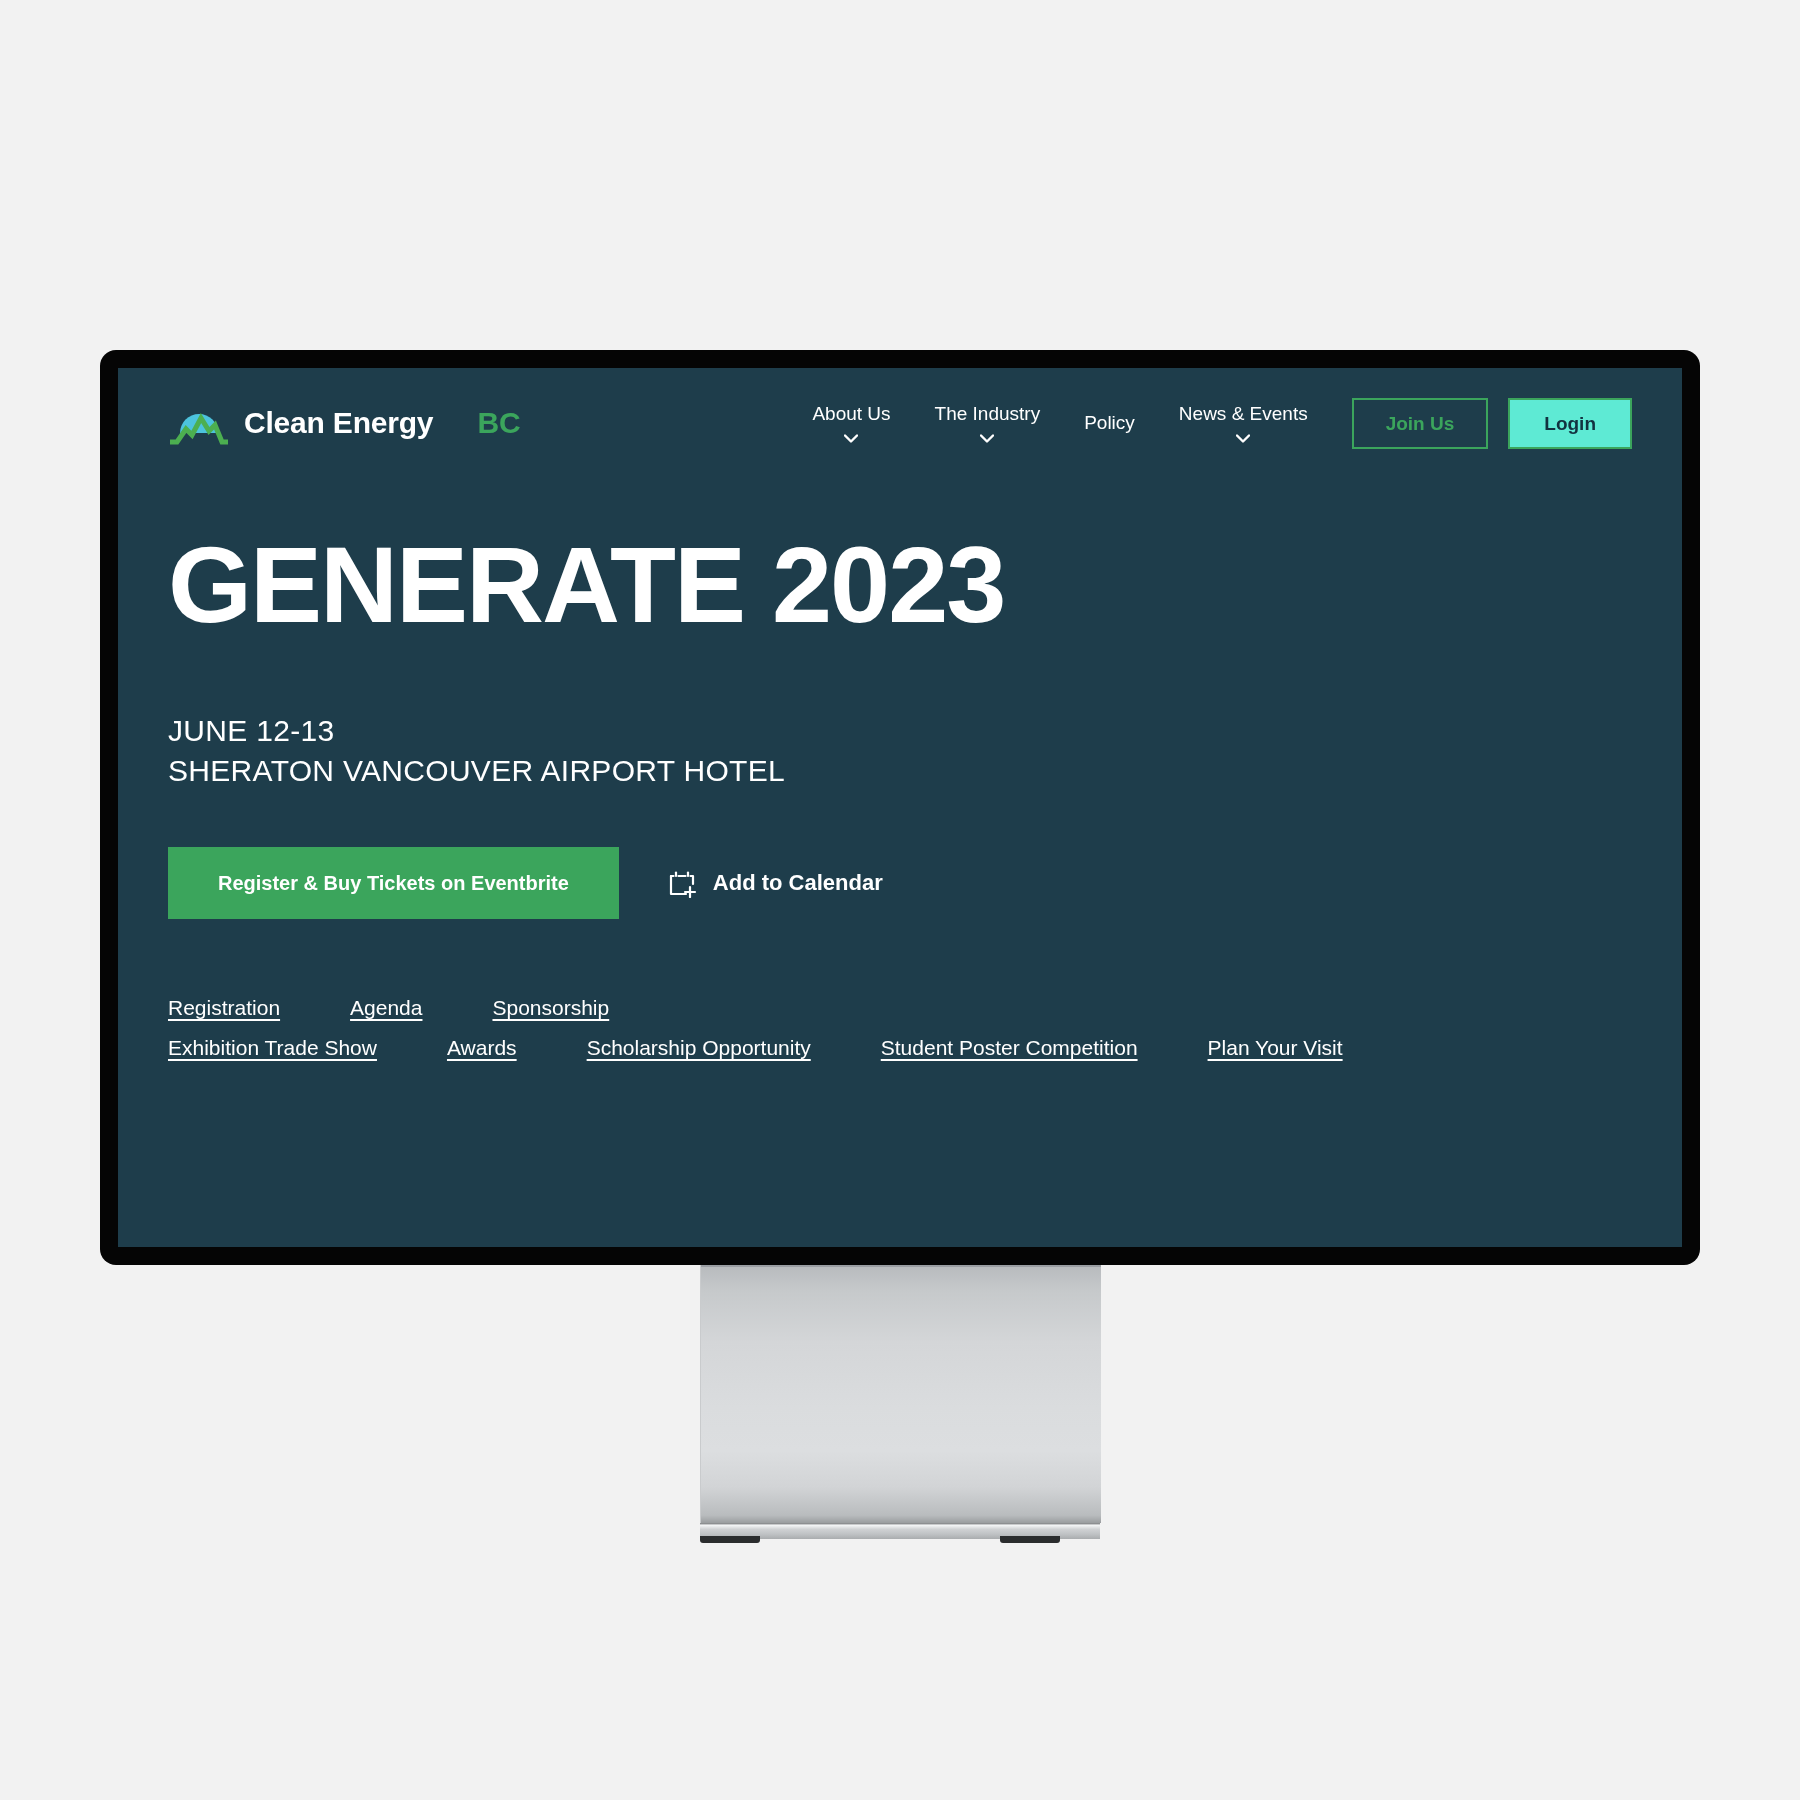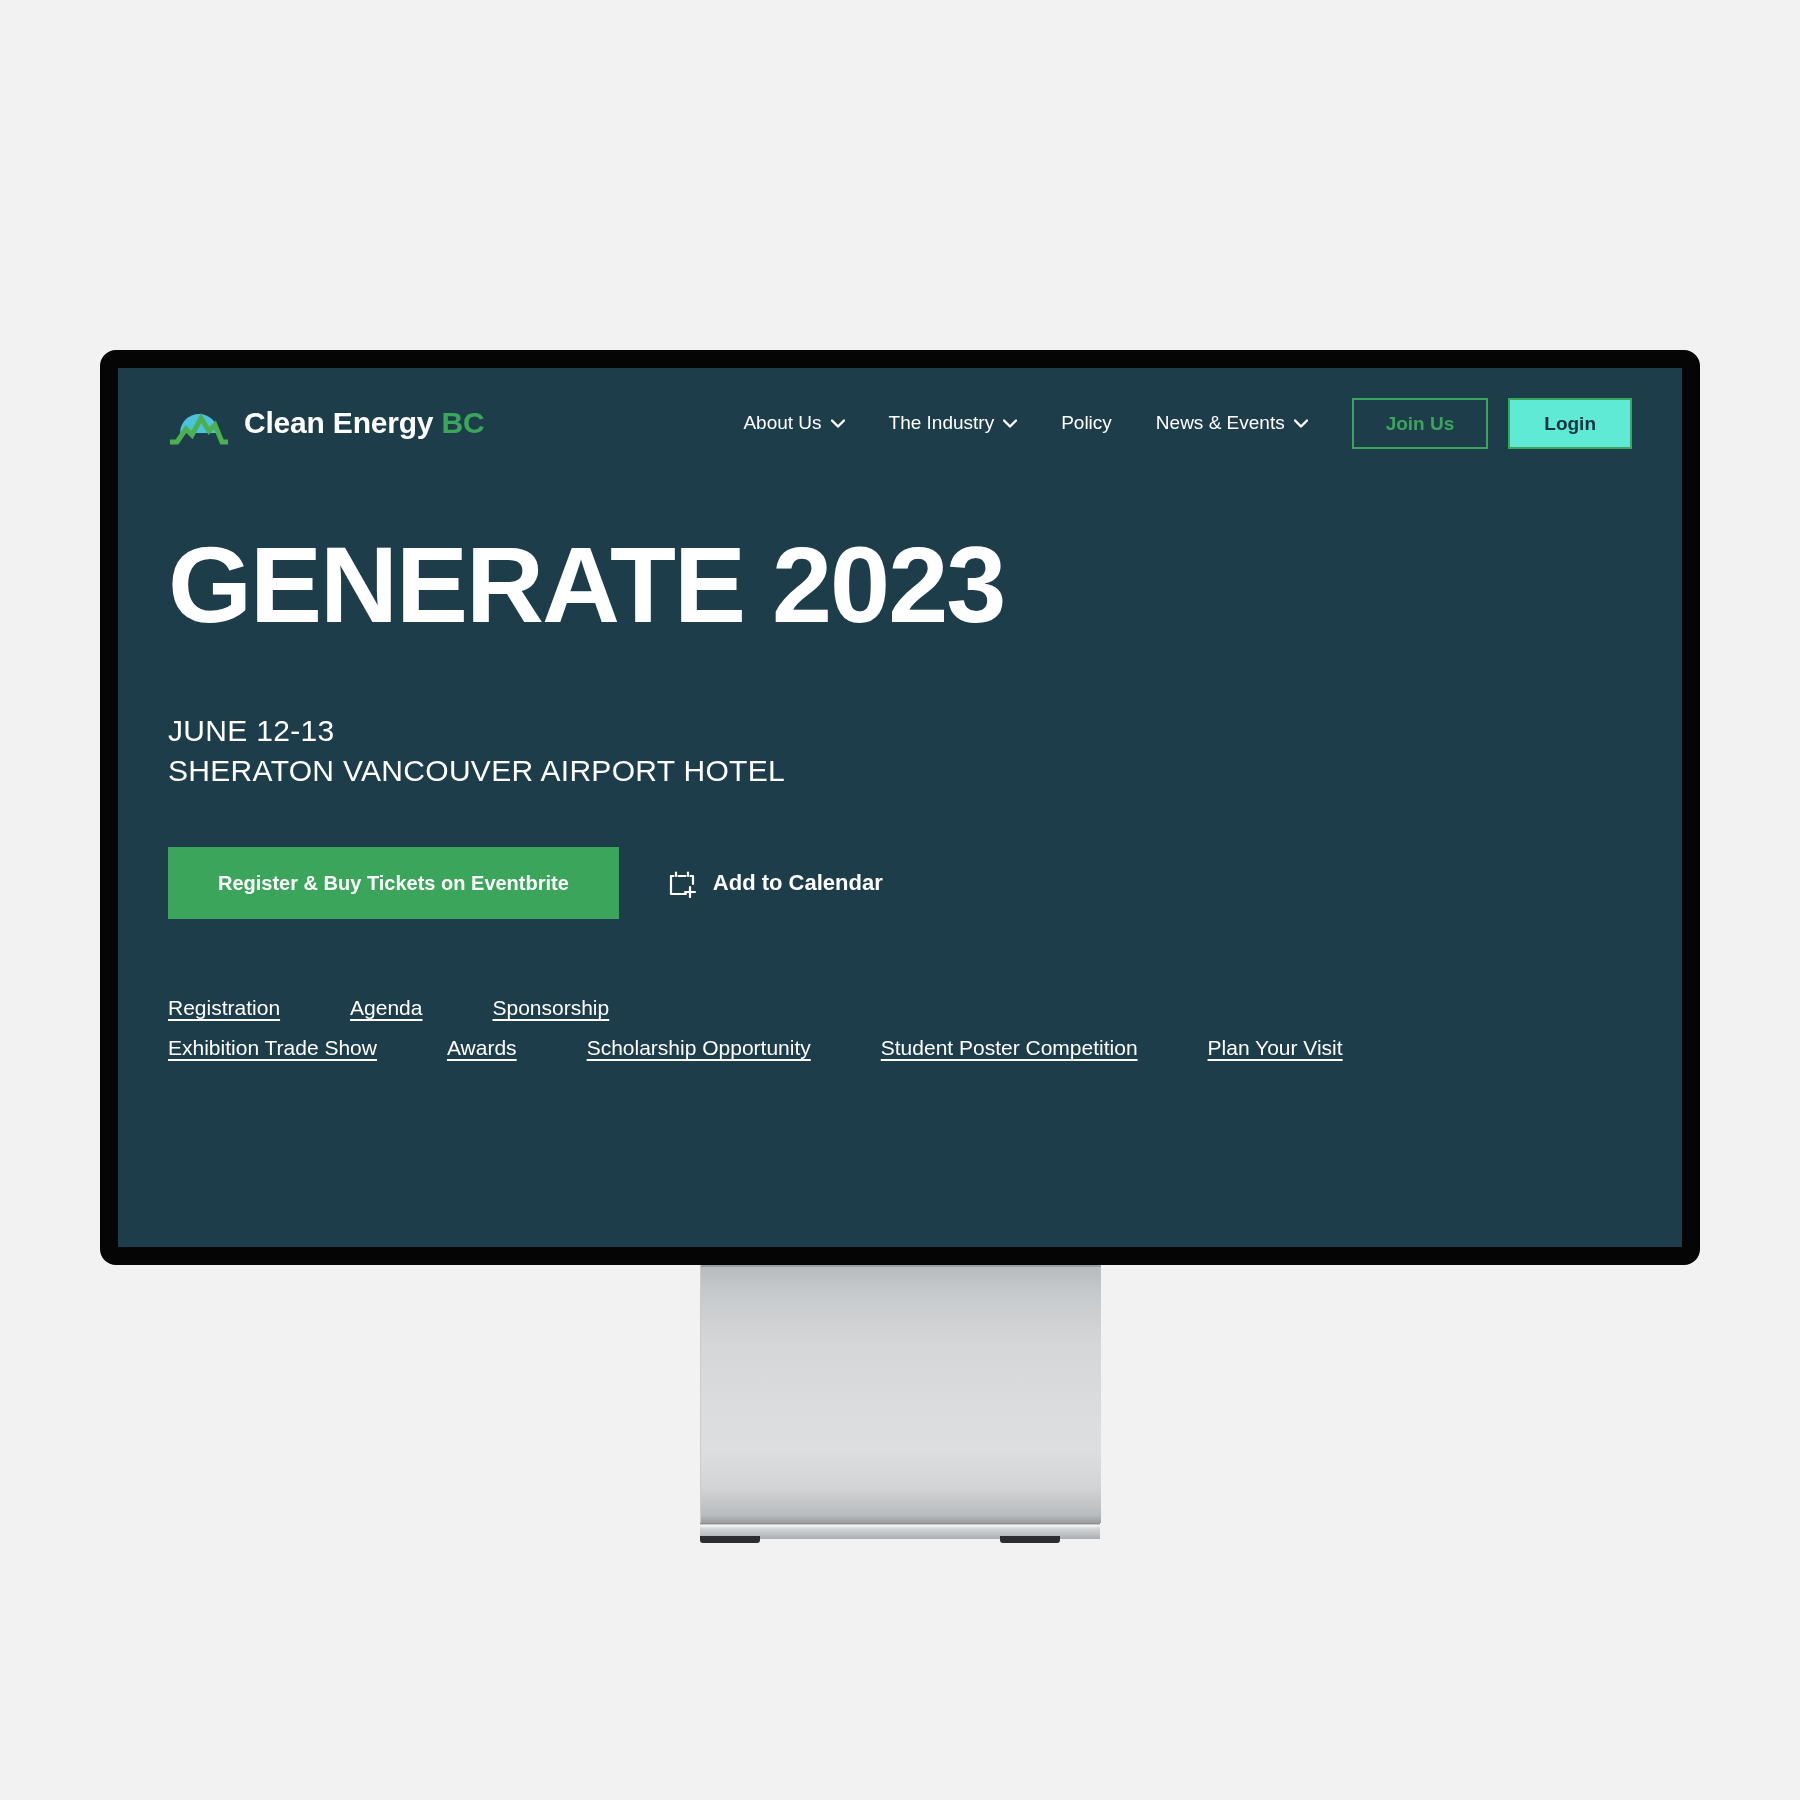--- a/index.html
+++ b/index.html
@@ -67,31 +67,31 @@
   }
   .brand{
     display:flex;align-items:center;gap:14px;
     margin-left:50px;
   }
   .logo-mark{width:62px;height:48px;flex:0 0 auto;}
   .brand-text{
     font-size:30px;font-weight:bold;color:#ffffff;letter-spacing:-.2px;
     white-space:nowrap;
   }
-  .brand-text .bc{color:#3ba55c;}
+  .brand-text .bc{color:#3ba55c;margin-left:36px;}
 
   .nav-right{
     margin-left:auto;margin-right:50px;
     display:flex;align-items:center;gap:0px;
   }
   .nav-links{display:flex;align-items:center;gap:0px;}
   .nav-item{
     display:flex;align-items:center;gap:9px;
     color:#ffffff;font-size:19px;
-    padding:0 22px;white-space:nowrap;cursor:pointer;
+    padding:0 22px;white-space:nowrap;cursor:pointer;flex-direction:column;
   }
   .chev{display:block;width:14px;height:9px;}
   .btn-join{
     margin-left:22px;
     border:2px solid #3ba55c;color:#3ba55c;
     background:transparent;
     font-size:19px;font-weight:bold;
     padding:14px 32px;white-space:nowrap;cursor:pointer;
     line-height:1;
   }

